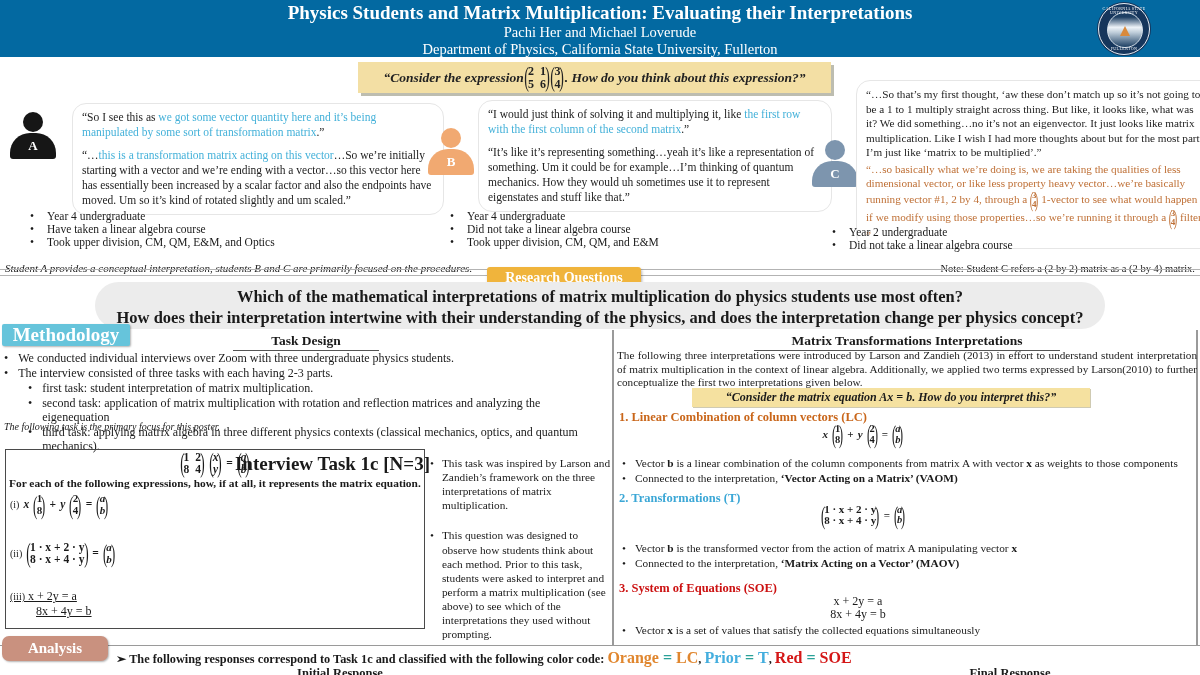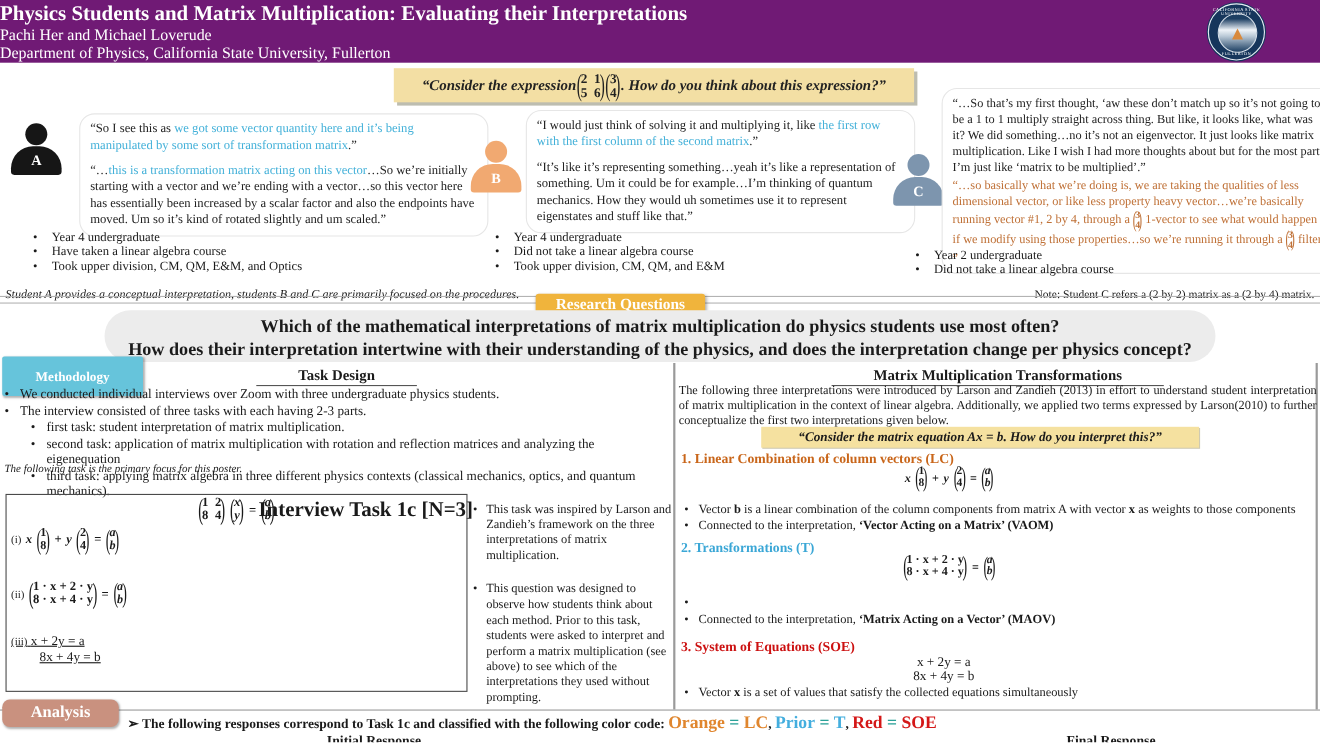--- a/index.html
+++ b/index.html
@@ -3,21 +3,21 @@
 <meta charset="utf-8">
 <style>
   html,body{margin:0;padding:0;background:#fff;}
   .poster{position:relative;width:1200px;height:675px;overflow:hidden;background:#fff;
           font-family:"Liberation Serif",serif;color:#1a1a1a;}
   .abs{position:absolute;}
   .b{font-weight:bold;}
   .i{font-style:italic;}
   .ctr{text-align:center;}
   
-  .hdr{left:0;top:0;width:1200px;height:57px;background:#701a75;color:#fff;text-align:left;}
+  .hdr{left:0;top:0;width:1200px;height:57px;background:#0369a1;color:#fff;text-align:center;}
   .h-title{font-size:19px;font-weight:bold;padding-top:3px;line-height:1.1;}
   .h-sub{font-size:14.5px;line-height:1.15;}
   .seal{right:50px;top:3px;width:50px;height:50px;border-radius:50%;background:#16365c;
         border:1px solid #e6edf4;box-shadow:0 0 0 1px #16365c;}
   .seal-in{position:absolute;left:8px;top:8px;width:34px;height:34px;border-radius:50%;
         background:linear-gradient(180deg,#1d3f63 12%,#eef3f8 42%,#bccbd8 58%,#1d3f63 100%);
         border:1px solid #d5dfe9;}
   .seal-tree{position:absolute;left:50%;top:52%;width:0;height:0;transform:translate(-50%,-50%);
         border-left:5px solid transparent;border-right:5px solid transparent;border-bottom:10px solid #d98a3d;}
   .seal-txt{position:absolute;width:100%;text-align:center;color:#fff;font-size:4px;letter-spacing:.4px;line-height:1;}
@@ -51,22 +51,22 @@
   .mk::before{content:"•";}
   
   .band{left:0;top:269px;width:1200px;height:5px;border-top:1.5px solid #b3b3b3;border-bottom:1.5px solid #b3b3b3;}
   .rq-badge{left:487px;top:267px;width:154px;height:22px;background:#f0b43c;color:#fff;
             font-weight:bold;font-size:14px;display:flex;align-items:center;justify-content:center;
             border-radius:3px;box-shadow:1px 2px 3px rgba(0,0,0,.3);}
   .cloud{left:95px;top:282px;width:1010px;height:47px;background:#ececec;border-radius:40px;}
   .q1{left:0;top:287px;width:1200px;text-align:center;font-weight:bold;font-size:16.5px;}
   .q2{left:0;top:308px;width:1200px;text-align:center;font-weight:bold;font-size:16.5px;}
   
-  .m-badge{left:2px;top:324px;width:128px;height:36px;background:#66c4db;color:#fff;font-weight:bold;
-           font-size:12px;display:flex;align-items:center;justify-content:center;border-radius:2px;
+  .m-badge{left:2px;top:324px;width:128px;height:22px;background:#66c4db;color:#fff;font-weight:bold;
+           font-size:19px;display:flex;align-items:center;justify-content:center;border-radius:2px;
            box-shadow:1px 1px 2px rgba(0,0,0,.3);}
   .a-badge{left:2px;top:636px;width:106px;height:25px;background:#c9917f;color:#fff;font-weight:bold;
            font-size:15px;display:flex;align-items:center;justify-content:center;border-radius:7px;
            box-shadow:1px 1px 2px rgba(0,0,0,.3);}
   .sec-head{font-weight:bold;font-size:13.5px;}
   .sec-head span{display:inline-block;border-bottom:1.2px solid #555;padding:0 38px 1px;}
   .vline{width:1.5px;background:#9a9a9a;}
   .hline{left:0;top:645px;width:1200px;border-top:1.5px solid #9a9a9a;height:0;}
   .small-ital{font-style:italic;font-size:11px;}
   .note-r{font-size:10.5px;}
@@ -265,20 +265,21 @@
       <span class="b" style="font-size:11.5px">=</span>
       <span class="mx" style="font-size:11.5px">
           <span class="lp"></span>
           <span class="vcol itv">
             <span>a</span>
             <span>b</span>
           </span>
           <span class="rp"></span>
         </span>
     </div>
+    <div class="b" style="font-size:11.4px;white-space:nowrap;padding:2px 3px 0;">For each of the following expressions, how, if at all, it represents the matrix equation.</div>
     <div style="padding:4px 4px 0;">
       <span style="font-size:10px">(i)</span>
       <span class="i b" style="font-size:11.5px">x</span>
       <span class="mx" style="font-size:11px">
           <span class="lp"></span>
           <span class="vcol">
             <span>1</span>
             <span>8</span>
           </span>
           <span class="rp"></span>
@@ -333,21 +334,21 @@
     <div class="bl" style="gap:8px;margin-bottom:16px;">
         <span class="mk"></span>
         <span>This task was inspired by Larson and Zandieh’s framework on the three interpretations of matrix multiplication.</span>
       </div>
     <div class="bl" style="gap:8px;">
         <span class="mk"></span>
         <span>This question was designed to observe how students think about each method. Prior to this task, students were asked to interpret and perform a matrix multiplication (see above) to see which of the interpretations they used without prompting.</span>
       </div>
   </div>
 
-  <div class="abs sec-head ctr" style="left:618px;top:333px;width:578px;"><span>Matrix Multiplication Transformations</span></div>
+  <div class="abs sec-head ctr" style="left:618px;top:333px;width:578px;"><span>Matrix Transformations Interpretations</span></div>
   <div class="abs" style="left:617px;top:349px;width:580px;font-size:11.2px;line-height:1.22;text-align:justify;">The following three interpretations were introduced by Larson and Zandieh (2013) in effort to understand student interpretation of matrix multiplication in the context of linear algebra. Additionally, we applied two terms expressed by Larson(2010) to further conceptualize the first two interpretations given below.</div>
   <div class="abs yq">“Consider the matrix equation Ax = b. How do you interpret this?”</div>
 
   <div class="abs lc-t" style="left:619px;top:410px;">1. Linear Combination of column vectors (LC)</div>
   <div class="abs ctr" style="left:618px;top:424px;width:490px;">
     <span class="i b" style="font-size:11px">x</span>
     <span class="mx" style="font-size:10.5px">
         <span class="lp"></span>
         <span class="vcol">
           <span>1</span>
@@ -402,20 +403,21 @@
         <span class="vcol itv">
           <span>a</span>
           <span>b</span>
         </span>
         <span class="rp"></span>
       </span>
   </div>
   <div class="abs rbul" style="left:622px;top:541px;width:574px;">
     <div class="bl" style="gap:9px">
         <span class="mk"></span>
+        <span><span>Vector </span><span class="b">b</span><span> is the transformed vector from the action of matrix A manipulating vector </span><span class="b">x</span><span></span></span>
       </div>
     <div class="bl" style="gap:9px">
         <span class="mk"></span>
         <span><span>Connected to the interpretation, </span><span class="b">‘Matrix Acting on a Vector’ (MAOV)</span></span>
       </div>
   </div>
 
   <div class="abs soe-t" style="left:619px;top:581px;">3. System of Equations (SOE)</div>
   <div class="abs ctr" style="left:618px;top:594px;width:480px;font-size:12px;">x + 2y = a</div>
   <div class="abs ctr" style="left:618px;top:607px;width:480px;font-size:12px;">8x + 4y = b</div>

